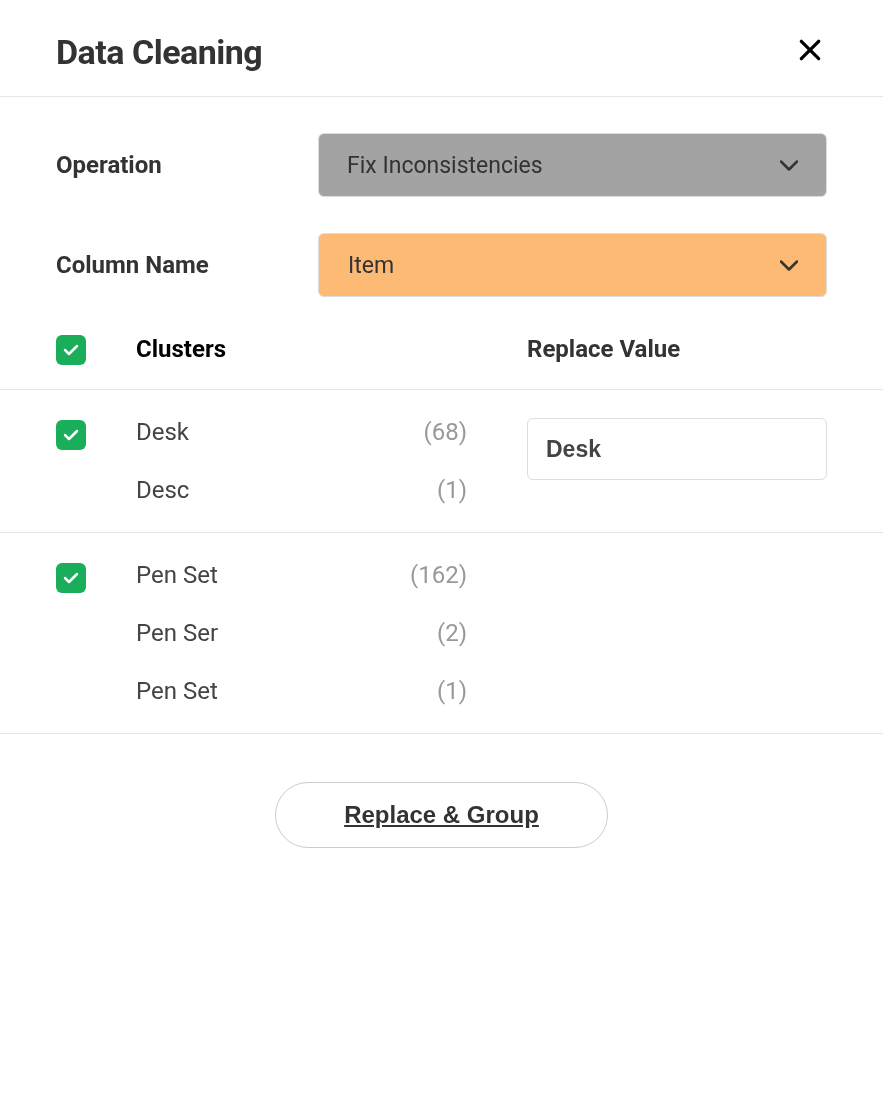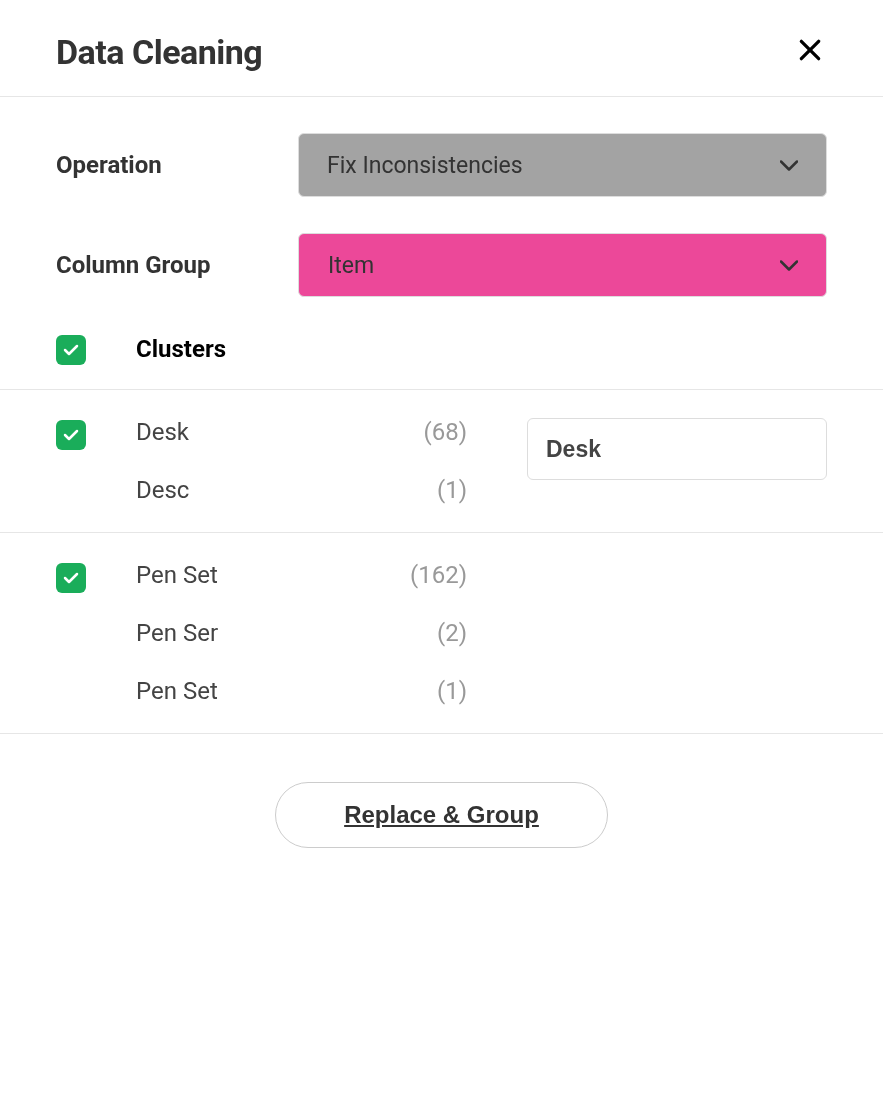--- a/index.html
+++ b/index.html
@@ -61,21 +61,21 @@
     }
     .form-section {
       padding: 36px 56px 36px 56px;
       display: flex;
       flex-direction: column;
       gap: 36px;
     }
     .form-row {
       display: flex;
       align-items: center;
-      gap: 32px;
+      gap: 52px;
     }
     .form-label {
       font-size: 24px;
       font-weight: 700;
       color: #333;
       width: 210px;
       flex-shrink: 0;
     }
     .select-box {
       flex: 1;
@@ -87,21 +87,21 @@
       font-size: 23px;
       color: #333;
       border: 1px solid #ddd;
       border-radius: 6px;
       cursor: pointer;
     }
     .select-box.filled {
       background: #a3a3a3;
     }
     .select-box.white {
-      background: #ec4899;
+      background: #fdba74;
       padding-left: 29px;
     }
     .chevron {
       width: 18px;
       height: 11px;
     }
     .table-header {
       display: flex;
       align-items: center;
       padding: 0 56px 24px 56px;
@@ -221,39 +221,40 @@
     <div class="form-row">
       <div class="form-label">Operation</div>
       <div class="select-box filled">
         <span>Fix Inconsistencies</span>
         <svg class="chevron" viewBox="0 0 18 11" fill="none" stroke="#333" stroke-width="2.5" stroke-linecap="round" stroke-linejoin="round">
           <polyline points="1,1.5 9,9.5 17,1.5"></polyline>
         </svg>
       </div>
     </div>
     <div class="form-row">
-      <div class="form-label">Column Group</div>
+      <div class="form-label">Column Name</div>
       <div class="select-box white">
         <span>Item</span>
         <svg class="chevron" viewBox="0 0 18 11" fill="none" stroke="#333" stroke-width="2.5" stroke-linecap="round" stroke-linejoin="round">
           <polyline points="1,1.5 9,9.5 17,1.5"></polyline>
         </svg>
       </div>
     </div>
   </div>
 
   <div class="table-header">
     <div class="checkbox-col">
       <div class="checkbox">
         <svg class="checkmark" viewBox="0 0 16 12" fill="none" stroke="#fff" stroke-width="2.5" stroke-linecap="round" stroke-linejoin="round">
           <polyline points="2,6 6,10 14,2"></polyline>
         </svg>
       </div>
     </div>
     <div class="clusters-col-head">Clusters</div>
+    <div class="replace-col-head">Replace Value</div>
   </div>
 
   <div class="cluster-row">
     <div class="checkbox-col">
       <div class="checkbox">
         <svg class="checkmark" viewBox="0 0 16 12" fill="none" stroke="#fff" stroke-width="2.5" stroke-linecap="round" stroke-linejoin="round">
           <polyline points="2,6 6,10 14,2"></polyline>
         </svg>
       </div>
     </div>

